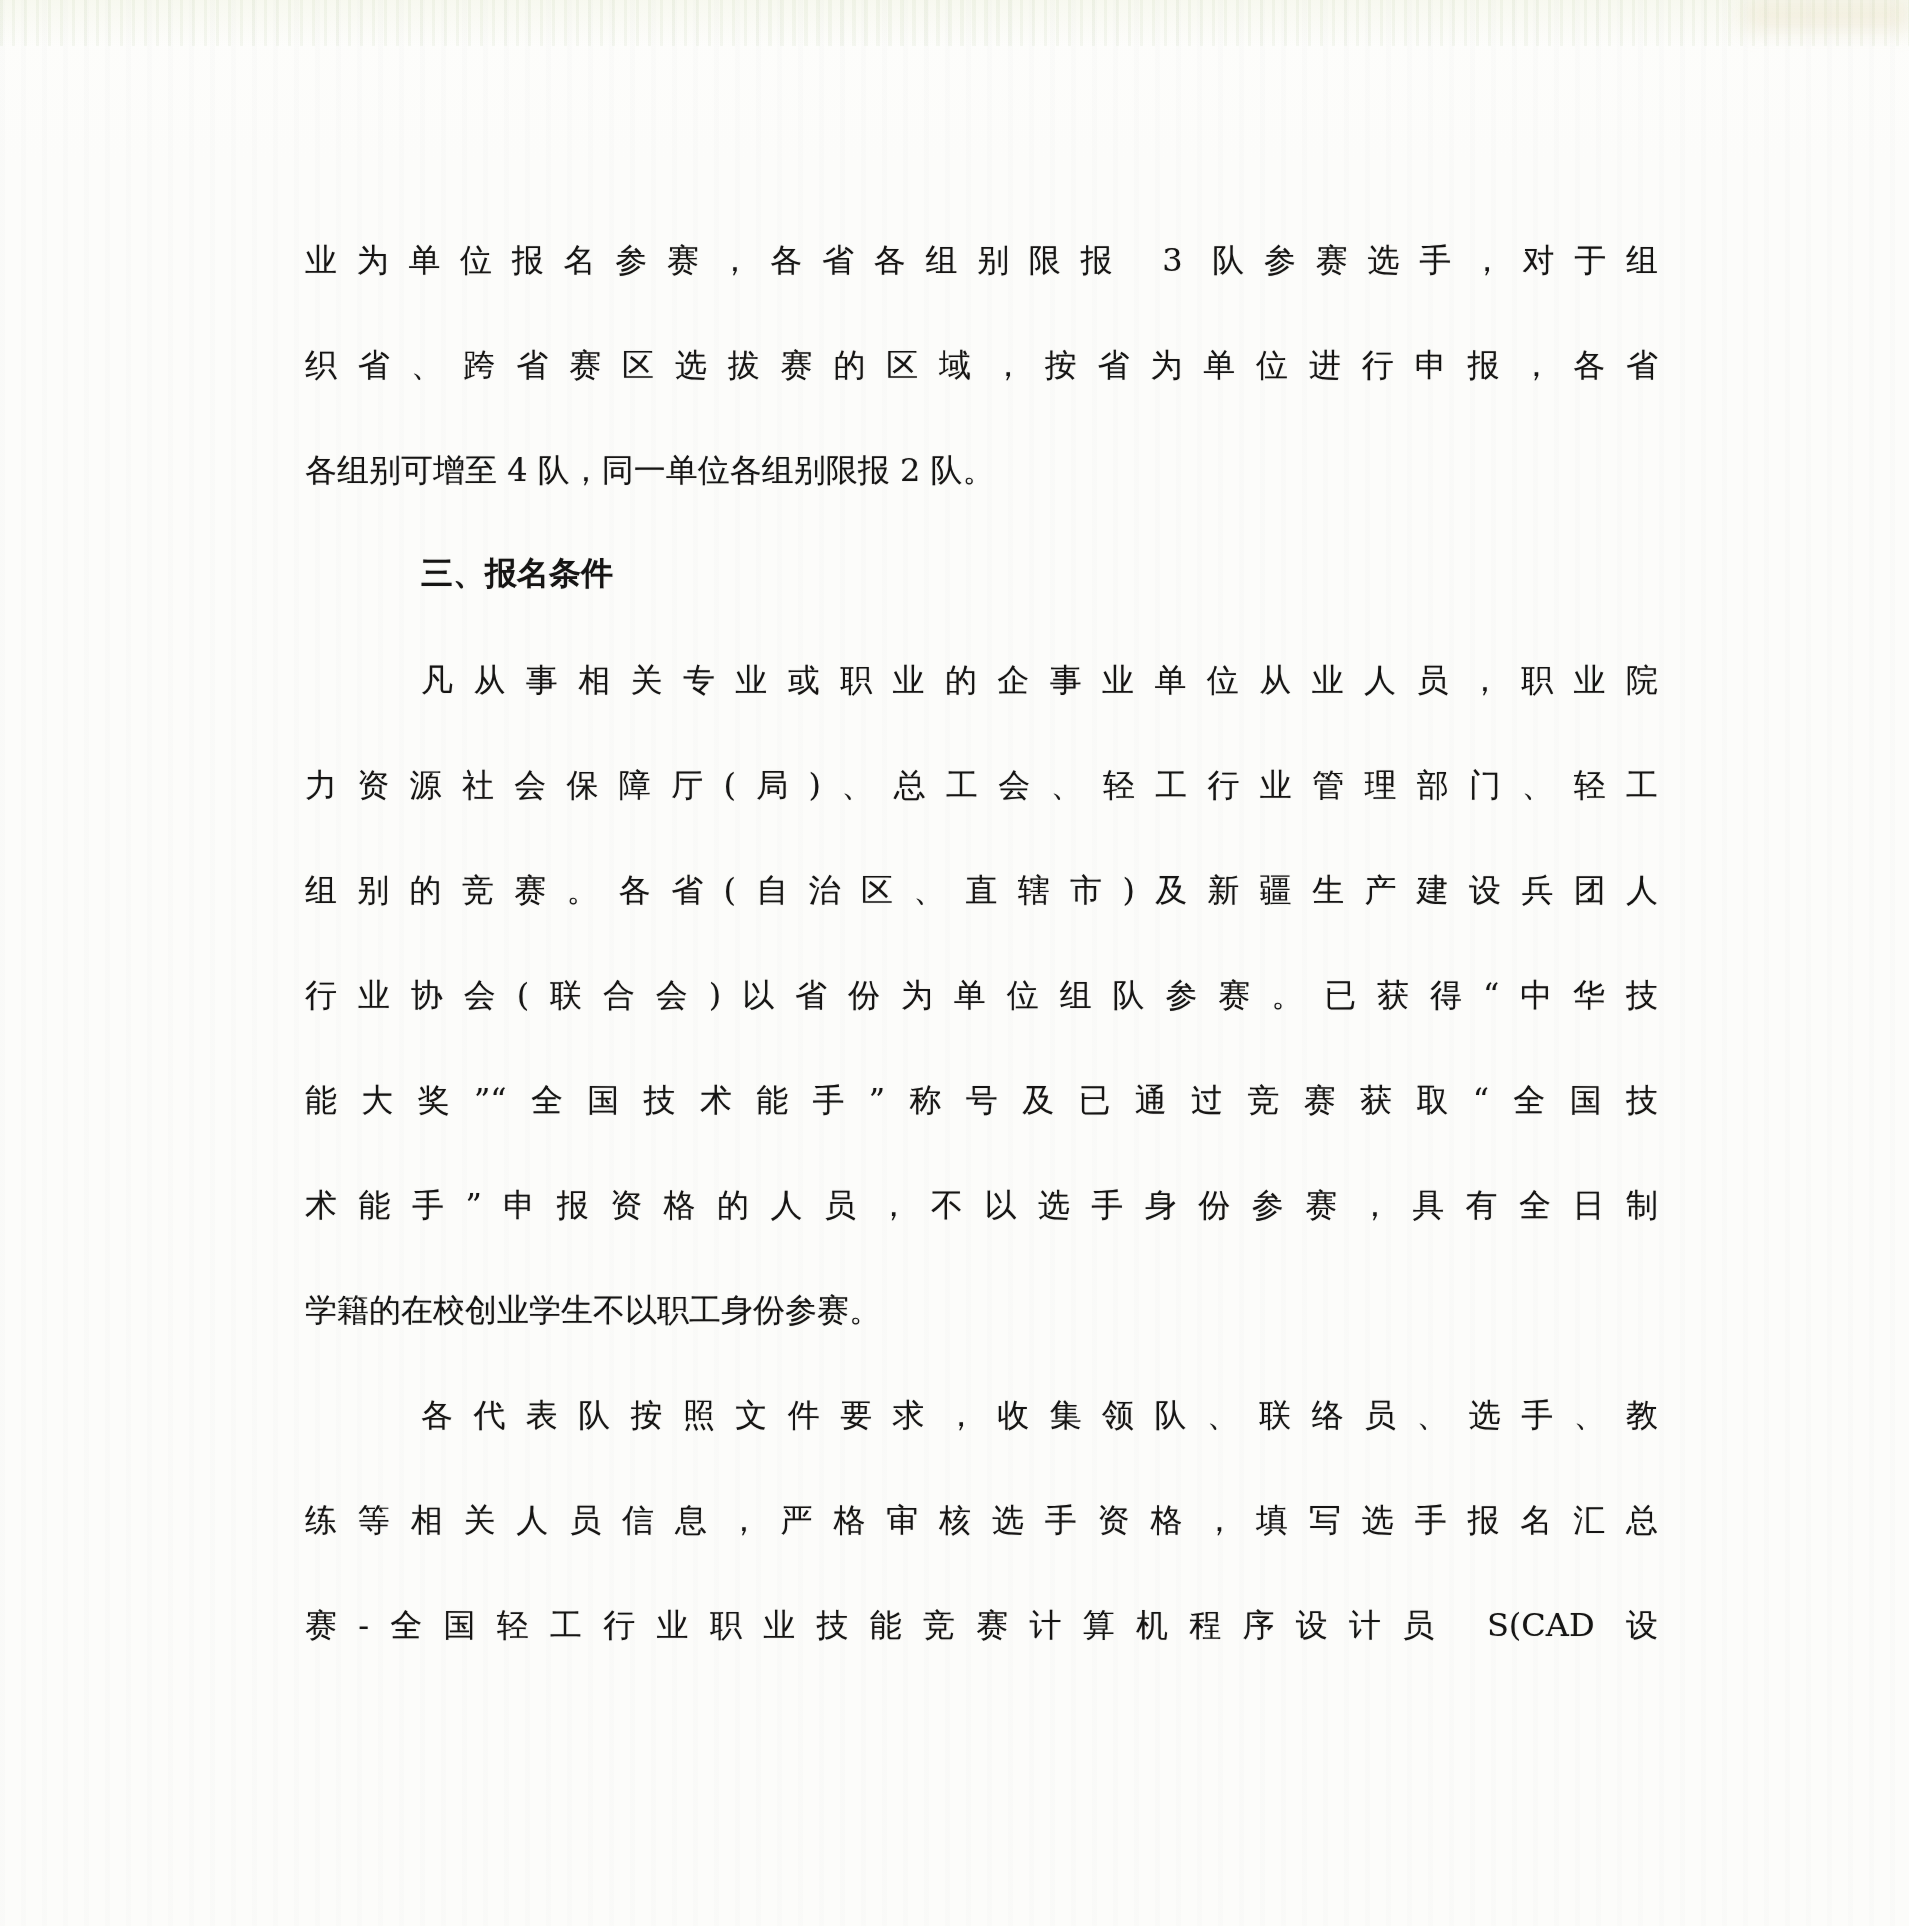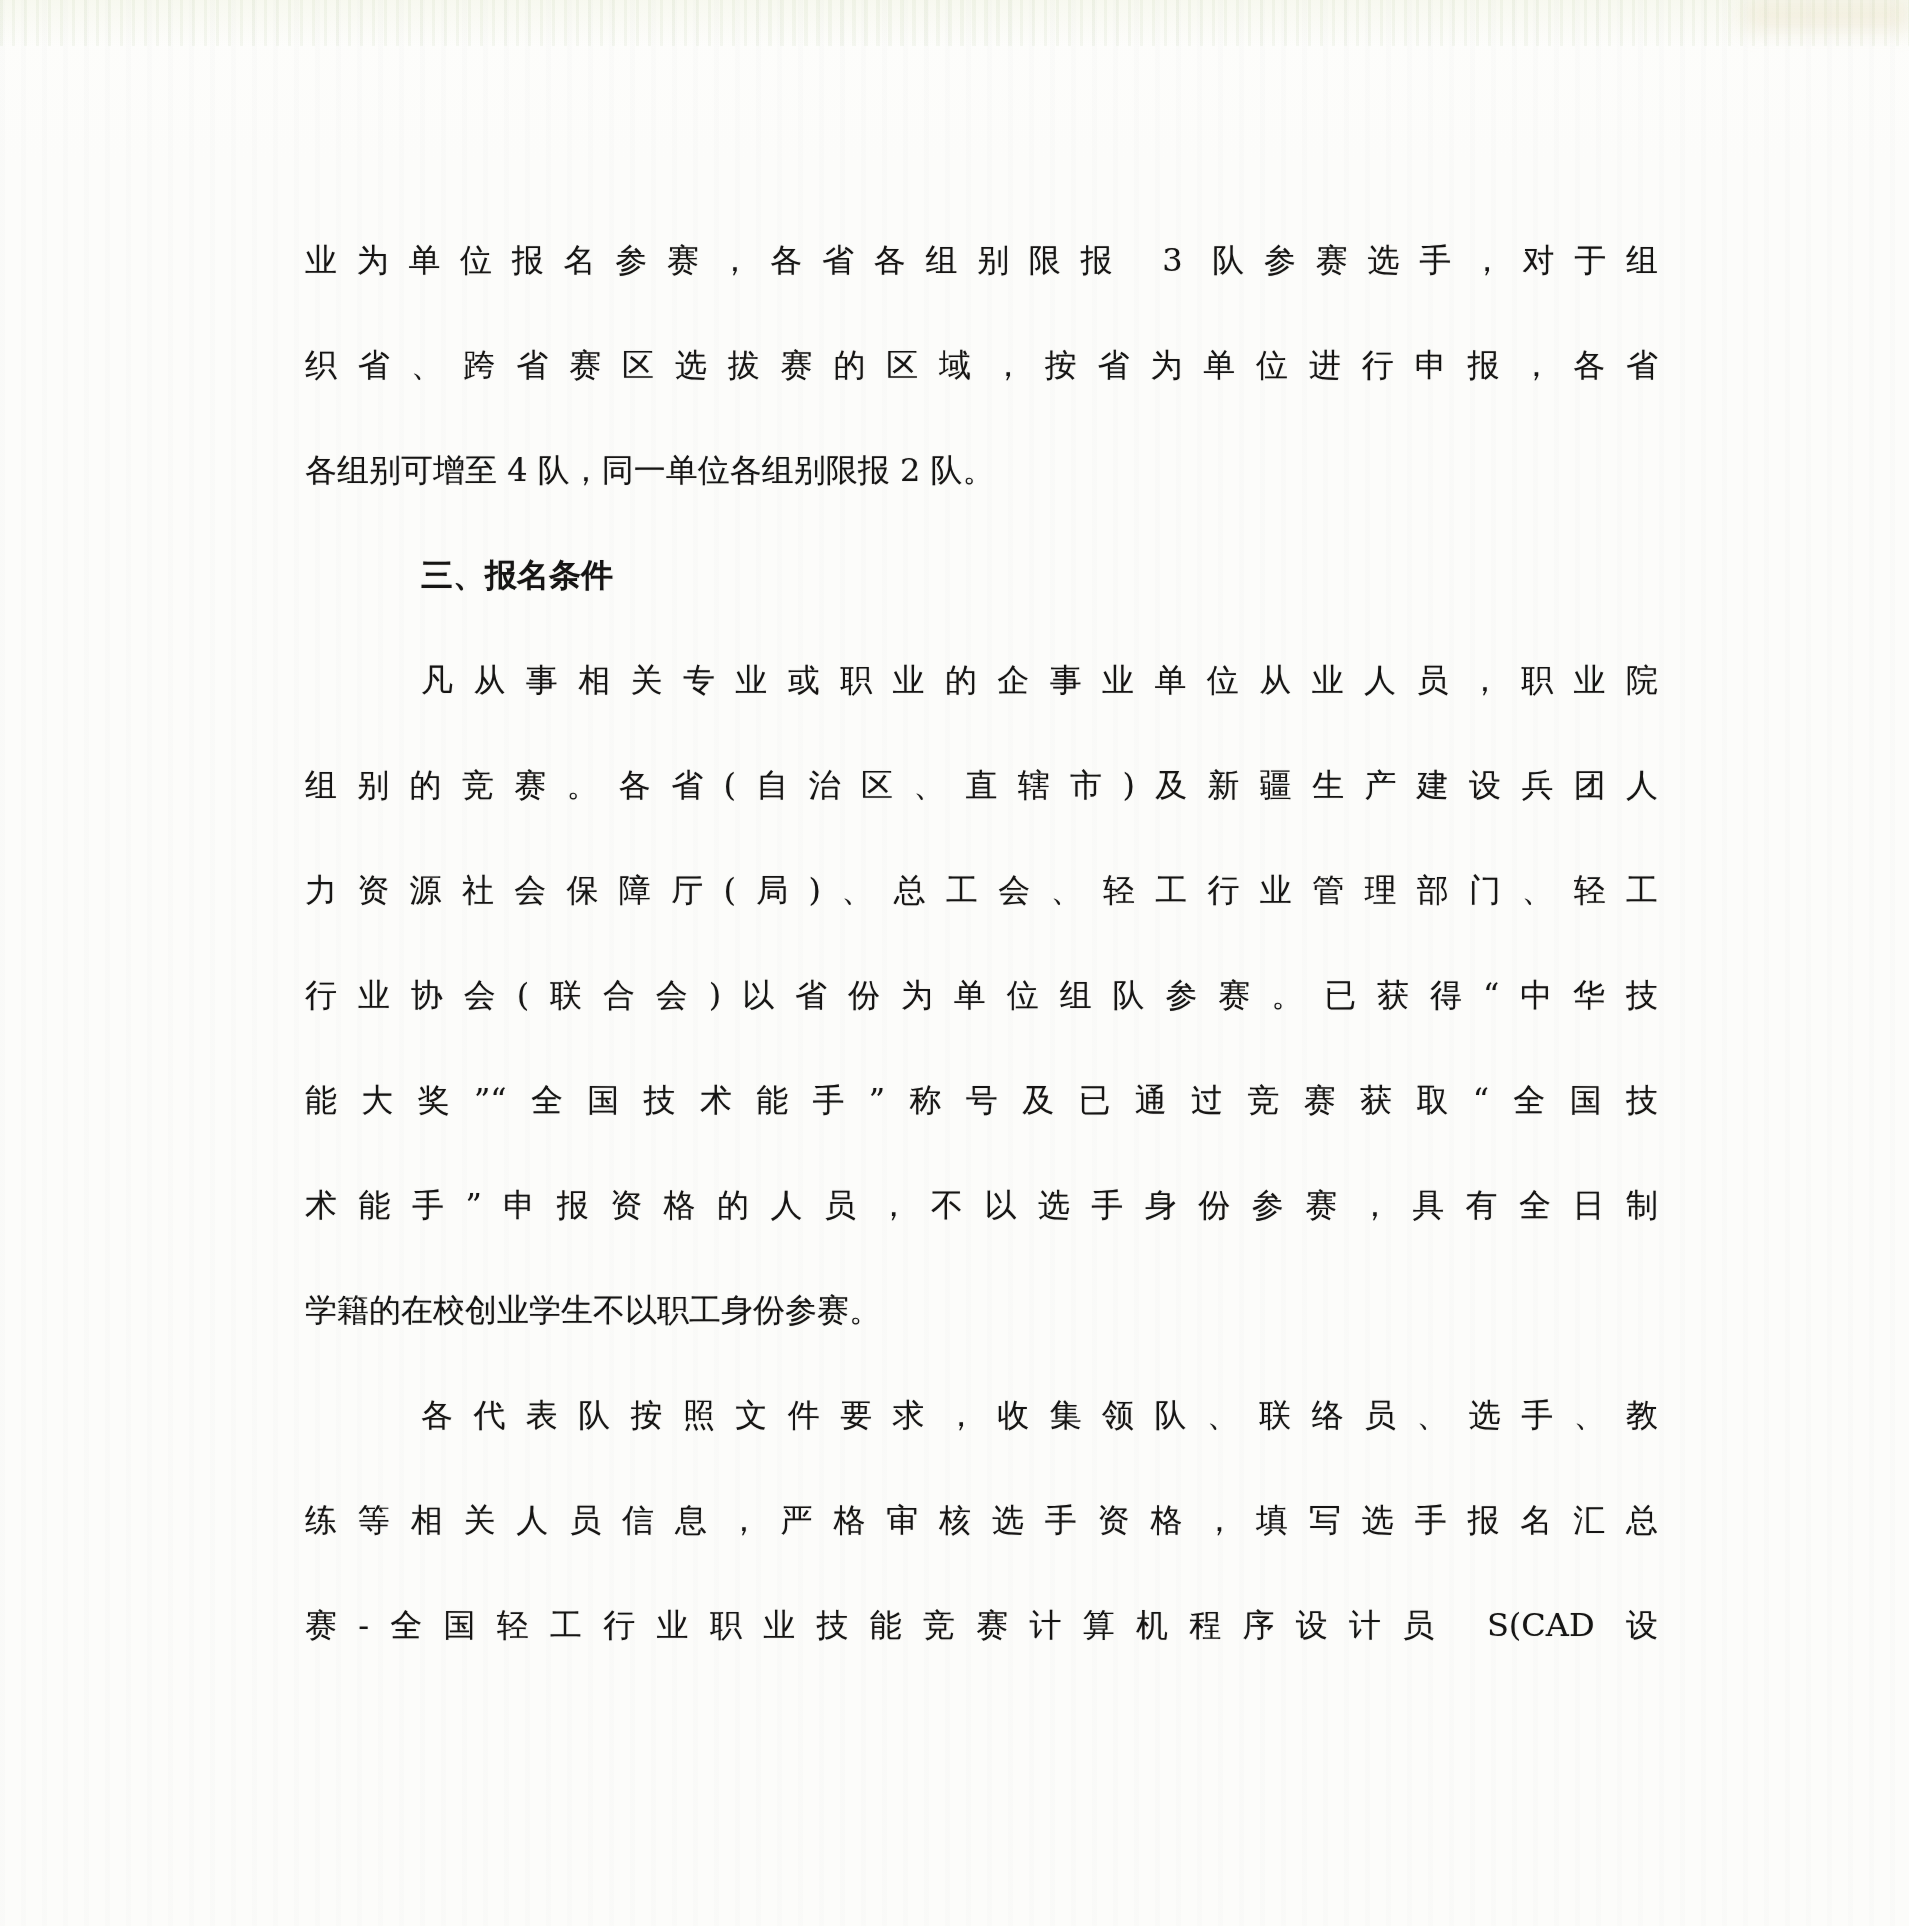--- a/index.html
+++ b/index.html
@@ -68,41 +68,42 @@
   }
   .line.end {
     text-align: center;
     text-align-last: left;
   }
   .line.heading {
     text-align: left;
     text-align-last: left;
     font-weight: 700;
     text-indent: 116px;
+    font-family: Liberation Mono, monospace;
   }
   .line.indent {
     text-indent: 116px;
   }
 </style>
 </head>
 <body>
 
 <div class="page">
   <div class="scan-top"></div>
   <div class="scan-corner"></div>
   <div class="streaks"></div>
 
   <div class="doc">
     <div class="line fill">业为单位报名参赛，各省各组别限报 3 队参赛选手，对于组</div>
     <div class="line fill">织省、跨省赛区选拔赛的区域，按省为单位进行申报，各省</div>
     <div class="line end">各组别可增至 4 队，同一单位各组别限报 2 队。</div>
     <div class="line heading">三、报名条件</div>
     <div class="line fill indent">凡从事相关专业或职业的企事业单位从业人员，职业院</div>
+    <div class="line fill">力资源社会保障厅(局)、总工会、轻工行业管理部门、轻工</div>
     <div class="line fill">组别的竞赛。各省(自治区、直辖市)及新疆生产建设兵团人</div>
-    <div class="line fill">力资源社会保障厅(局)、总工会、轻工行业管理部门、轻工</div>
     <div class="line fill">行业协会(联合会)以省份为单位组队参赛。已获得“中华技</div>
     <div class="line fill">能大奖”“全国技术能手”称号及已通过竞赛获取“全国技</div>
     <div class="line fill">术能手”申报资格的人员，不以选手身份参赛，具有全日制</div>
     <div class="line end">学籍的在校创业学生不以职工身份参赛。</div>
     <div class="line fill indent">各代表队按照文件要求，收集领队、联络员、选手、教</div>
     <div class="line fill">练等相关人员信息，严格审核选手资格，填写选手报名汇总</div>
     <div class="line fill">赛-全国轻工行业职业技能竞赛计算机程序设计员 S(CAD 设</div>
 
   </div>
 

